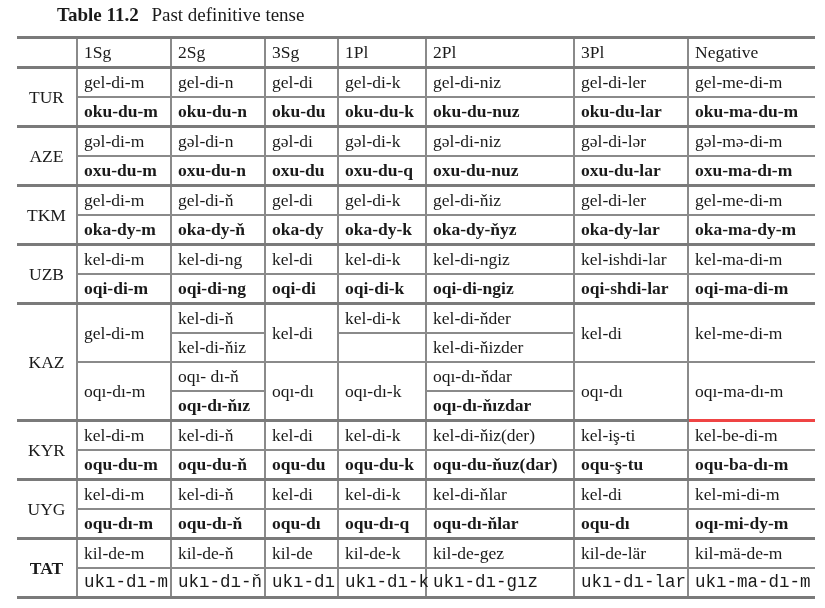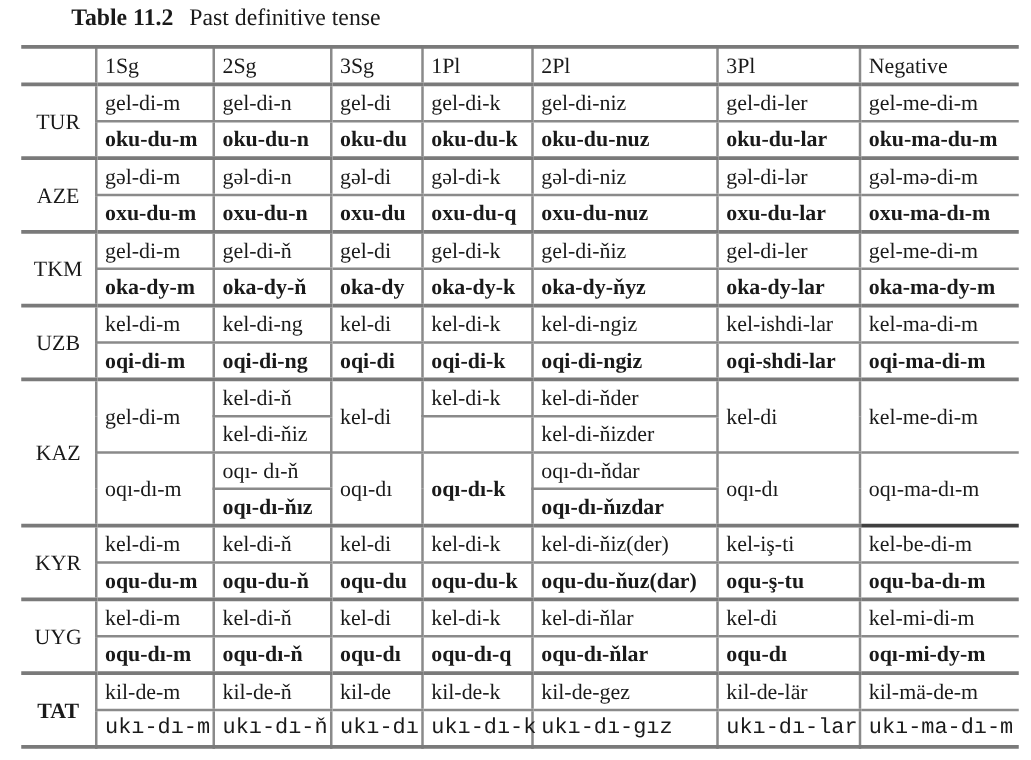--- a/index.html
+++ b/index.html
@@ -208,24 +208,24 @@
     </tr>
     <tr>
       <td>kel-di-ňiz</td>
       <td></td>
       <td>kel-di-ňizder</td>
     </tr>
     <tr>
       <td rowspan="2" class="group-bottom" style="border-bottom:3px solid #7a7a7a;margin-left:24px;">oqı-dı-m</td>
       <td>oqı- dı-ň</td>
       <td rowspan="2" style="border-bottom:3px solid #7a7a7a;">oqı-dı</td>
-      <td rowspan="2" style="border-bottom:3px solid #7a7a7a;font-weight:bold;">oqı-dı-k</td>
+      <td rowspan="2" style="border-bottom:3px solid #7a7a7a;">oqı-dı-k</td>
       <td>oqı-dı-ňdar</td>
       <td rowspan="2" style="border-bottom:3px solid #7a7a7a;">oqı-dı</td>
-      <td rowspan="2" style="border-bottom:3px solid #404040;margin-top:16px;">oqı-ma-dı-m</td>
+      <td rowspan="2" style="border-bottom:3px solid #ef4444;margin-top:16px;">oqı-ma-dı-m</td>
     </tr>
     <tr class="group-end">
       <td>oqı-dı-ňız</td>
       <td>oqı-dı-ňızdar</td>
     </tr>
 
     <tr>
       <td class="lang group" rowspan="2">KYR</td>
       <td>kel-di-m</td>
       <td>kel-di-ň</td>

